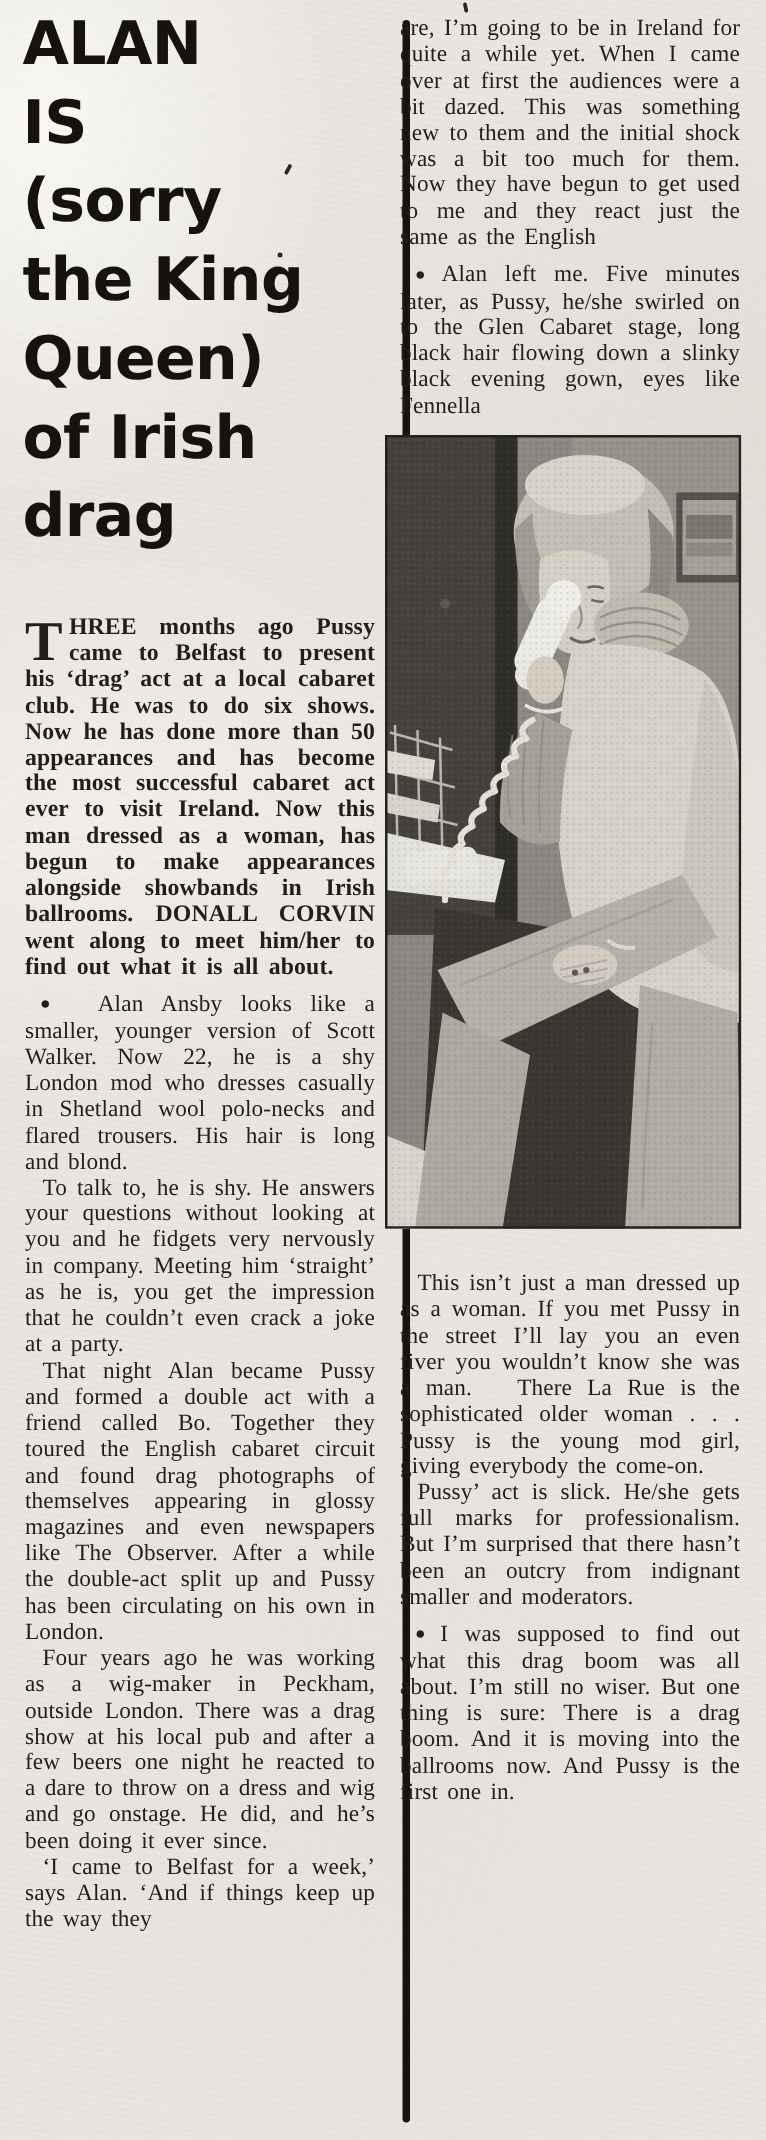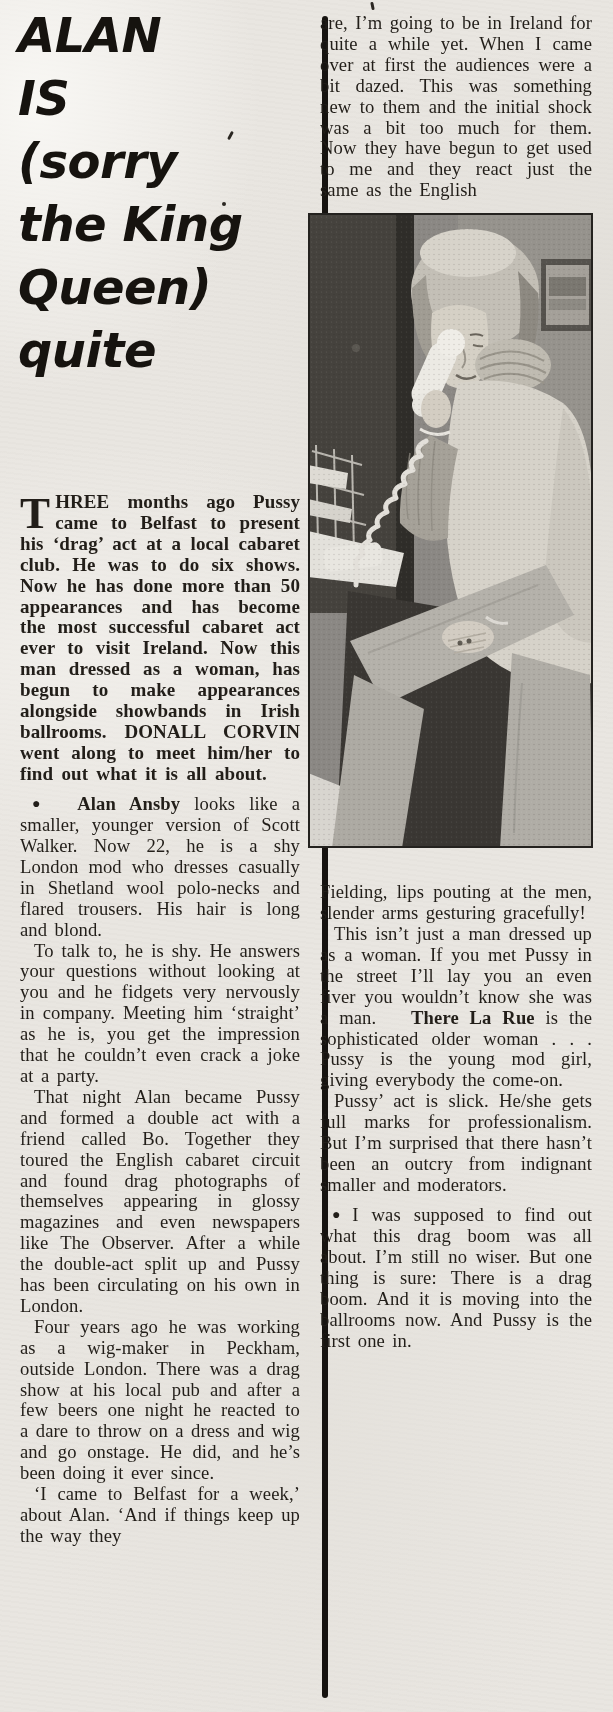--- a/index.html
+++ b/index.html
@@ -13,84 +13,86 @@
       radial-gradient(700px 500px at 108% 22%, rgba(222,219,213,.8), rgba(222,219,213,0) 72%),
       radial-gradient(420px 620px at 52% 82%, rgba(226,223,217,.6), rgba(226,223,217,0) 70%),
       repeating-linear-gradient(7deg, rgba(60,52,40,.015) 0 2px, rgba(0,0,0,0) 2px 5px),
       #e9e6e1;
   }
   .headline{
     position:absolute;left:18px;top:4px;width:300px;margin:0;
     font-family:"DejaVu Sans", sans-serif;font-weight:700;
     font-size:48px;line-height:63px;letter-spacing:-0.5px;color:#16130f;
   }
-  .headline .hl{display:block;white-space:nowrap;font-style:italic;}
+  .headline .hl{display:block;white-space:nowrap;}
   .divider{
     position:absolute;left:322px;top:16px;width:6px;height:1682px;
     background:#161310;border-radius:3px;
   }
   .col{position:absolute;}
   .col-left{left:20px;top:492px;width:280px;}
   .col-right{left:320px;top:13px;width:272px;}
   .para{
     margin:0;font-size:18.6px;line-height:20.9px;text-align:justify;
     word-spacing:0.14em;letter-spacing:0.1px;
   }
   .para.indent{text-indent:14px;}
   .para.bullet-para{text-indent:12px;margin-top:9px;}
   .para.intro{font-size:19px;font-weight:700;word-spacing:0.18em;}
   .dropcap{
     float:left;font-size:45px;line-height:38px;font-weight:700;
     margin:2px 5px 0 0;
   }
   .bullet{font-size:14px;vertical-align:1.5px;margin-right:6px;}
-  b{font-weight:700;margin-left:24px;}
+  b{font-weight:400;margin-left:24px;}
   figure.photo{
     margin:12px 0 34px -12px;width:285px;height:635px;position:relative;
   }
   figure.photo svg{display:block;}
   .artifact{position:absolute;background:#2b2722;}
   .artifact.tick{left:229px;top:131px;width:3px;height:9px;border-radius:2px;transform:rotate(28deg);}
   .artifact.dot{left:222px;top:202px;width:4px;height:4px;border-radius:50%;}
   .artifact.topmark{left:371px;top:2px;width:3px;height:8px;border-radius:2px;transform:rotate(-12deg);}
 </style>
 </head>
 <body>
 
 <div>
 
   <h1 class="headline">
     <span class="hl">ALAN</span>
     <span class="hl">IS</span>
     <span class="hl">(sorry</span>
     <span class="hl">the King</span>
     <span class="hl">Queen)</span>
-    <span class="hl">quite</span>
+    <span class="hl">of Irish</span>
+    <span class="hl">drag</span>
   </h1>
 
   <div class="artifact tick"></div>
   <div class="artifact dot"></div>
   <div class="artifact topmark"></div>
 
   <div class="divider"></div>
 
   <div class="col col-left">
     <p class="para intro"><span class="dropcap">T</span><span>HREE months ago Pussy came to Belfast to present his ‘drag’ act at a local cabaret club. He was to do six shows. Now he has done more than 50 appearances and has become the most successful cabaret act ever to visit Ireland. Now this man dressed as a woman, has begun to make appearances alongside showbands in Irish ballrooms. DONALL CORVIN went along to meet him/her to find out what it is all about.</span></p>
 
     <p class="para bullet-para"><span class="bullet">●</span><b>Alan Ansby</b><span> looks like a smaller, younger version of Scott Walker. Now 22, he is a shy London mod who dresses casually in Shetland wool polo-necks and flared trousers. His hair is long and blond.</span></p>
 
     <p class="para indent">To talk to, he is shy. He answers your questions without looking at you and he fidgets very nervously in company. Meeting him ‘straight’ as he is, you get the impression that he couldn’t even crack a joke at a party.</p>
     <p class="para indent">That night Alan became Pussy and formed a double act with a friend called Bo. Together they toured the English cabaret circuit and found drag photographs of themselves appearing in glossy magazines and even newspapers like The Observer. After a while the double-act split up and Pussy has been circulating on his own in London.</p>
     <p class="para indent">Four years ago he was working as a wig-maker in Peckham, outside London. There was a drag show at his local pub and after a few beers one night he reacted to a dare to throw on a dress and wig and go onstage. He did, and he’s been doing it ever since.</p>
-    <p class="para indent">‘I came to Belfast for a week,’ about Alan. ‘And if things keep up the way they</p>
+    <p class="para indent">‘I came to Belfast for a week,’ says Alan. ‘And if things keep up the way they</p>
   </div>
 
   <div class="col col-right">
     <p class="para">are, I’m going to be in Ireland for quite a while yet. When I came over at first the audiences were a bit dazed. This was something new to them and the initial shock was a bit too much for them. Now they have begun to get used to me and they react just the same as the English</p>
 
+    <p class="para bullet-para"><span class="bullet">●</span><span>Alan left me. Five minutes later, as Pussy, he/she swirled on to the Glen Cabaret stage, long black hair flowing down a slinky black evening gown, eyes like Fennella</span></p>
 
     <figure class="photo">
       <svg viewBox="0 0 285 635" width="285" height="635" xmlns="http://www.w3.org/2000/svg">
         <defs>
           <pattern id="grain" width="5" height="5" patternUnits="userSpaceOnUse">
             <circle cx="1" cy="1.5" r="0.7" fill="rgba(24,21,17,0.16)"></circle>
             <circle cx="3.5" cy="4" r="0.6" fill="rgba(246,244,239,0.12)"></circle>
           </pattern>
         </defs>
 
@@ -174,21 +176,20 @@
         <path d="M140 428 l38 -8 M142 434 l36 -7 M146 440 l30 -6" stroke="#b3ada2" stroke-width="1.5"></path>
         <circle cx="152" cy="430" r="2.5" fill="#5e5a52"></circle>
         <circle cx="161" cy="428" r="2.5" fill="#5e5a52"></circle>
         <path d="M178 404 q10 8 22 6" stroke="#dcd9d3" stroke-width="3" fill="none"></path>
 
         <rect width="285" height="635" fill="url(#grain)"></rect>
         <rect x="1" y="1" width="283" height="633" fill="none" stroke="#24221f" stroke-width="2"></rect>
       </svg>
     </figure>
 
-    <p class="para">Fielding, lips pouting at the men, slender arms gesturing gracefully!</p>
 
     <p class="para indent"><span>This isn’t just a man dressed up as a woman. If you met Pussy in the street I’ll lay you an even fiver you wouldn’t know she was a man. </span><b>There La Rue</b><span> is the sophisticated older woman . . . Pussy is the young mod girl, giving everybody the come-on.</span></p>
 
     <p class="para indent">Pussy’ act is slick. He/she gets full marks for professionalism. But I’m surprised that there hasn’t been an outcry from indignant smaller and moderators.</p>
 
     <p class="para bullet-para"><span class="bullet">●</span><span>I was supposed to find out what this drag boom was all about. I’m still no wiser. But one thing is sure: There is a drag boom. And it is moving into the ballrooms now. And Pussy is the first one in.</span></p>
   </div>
 
 </div>
 

